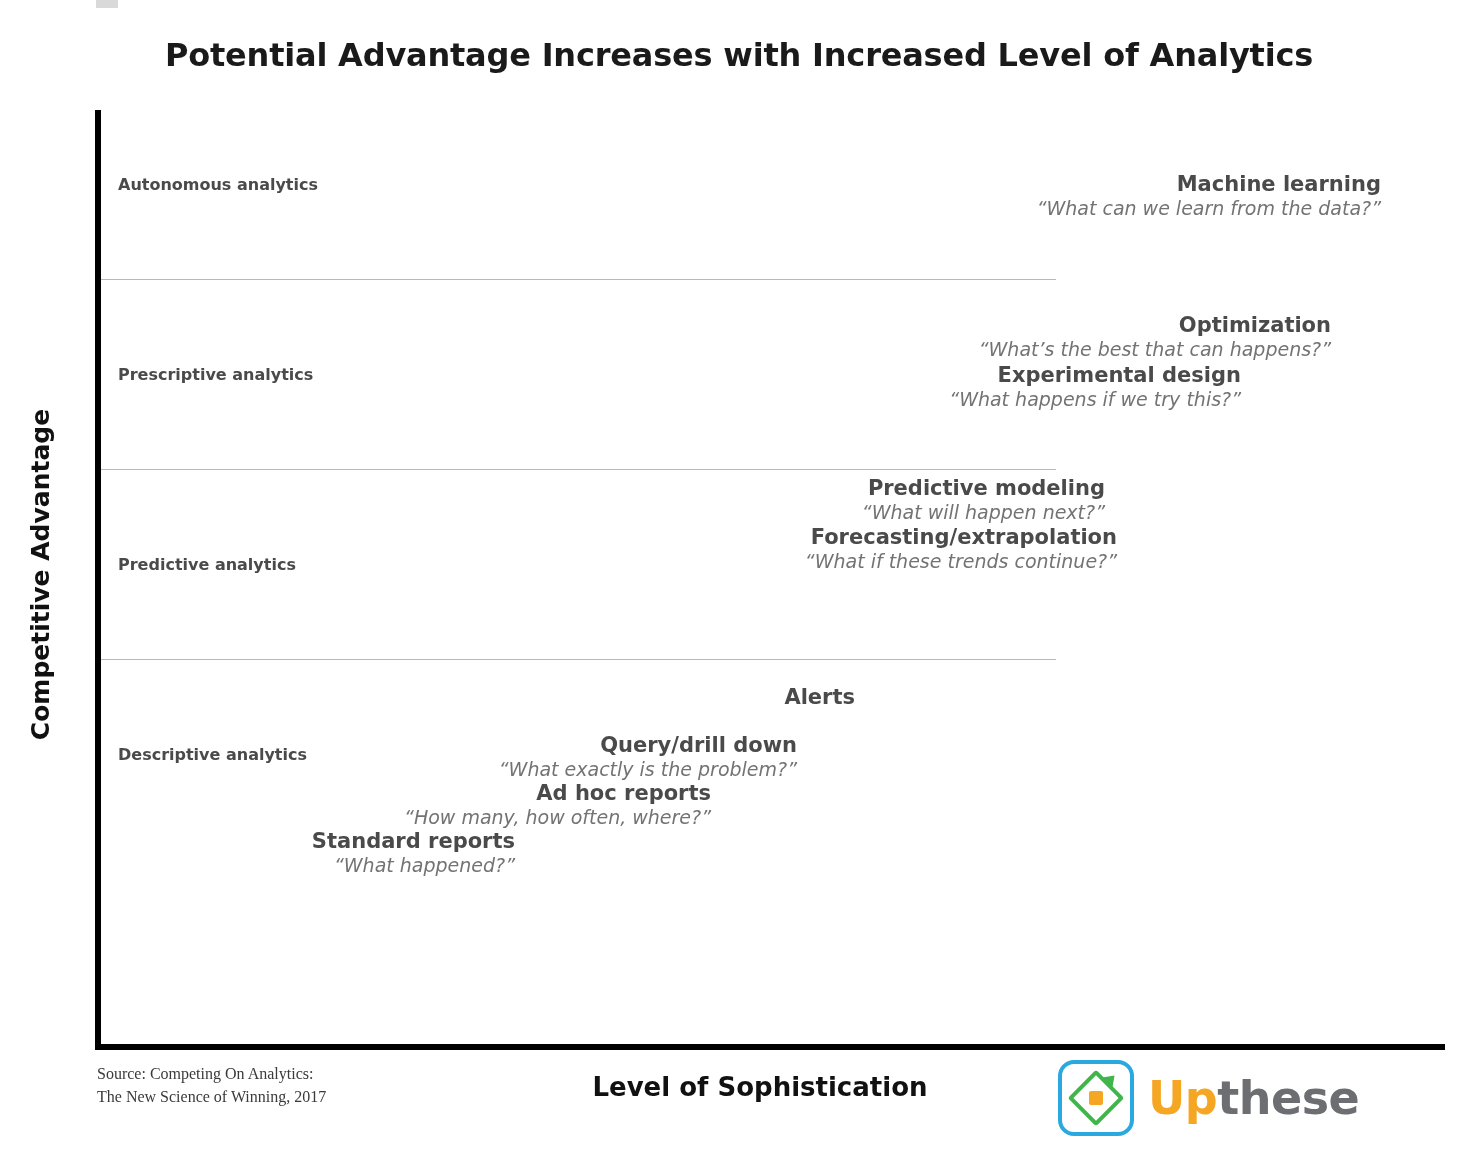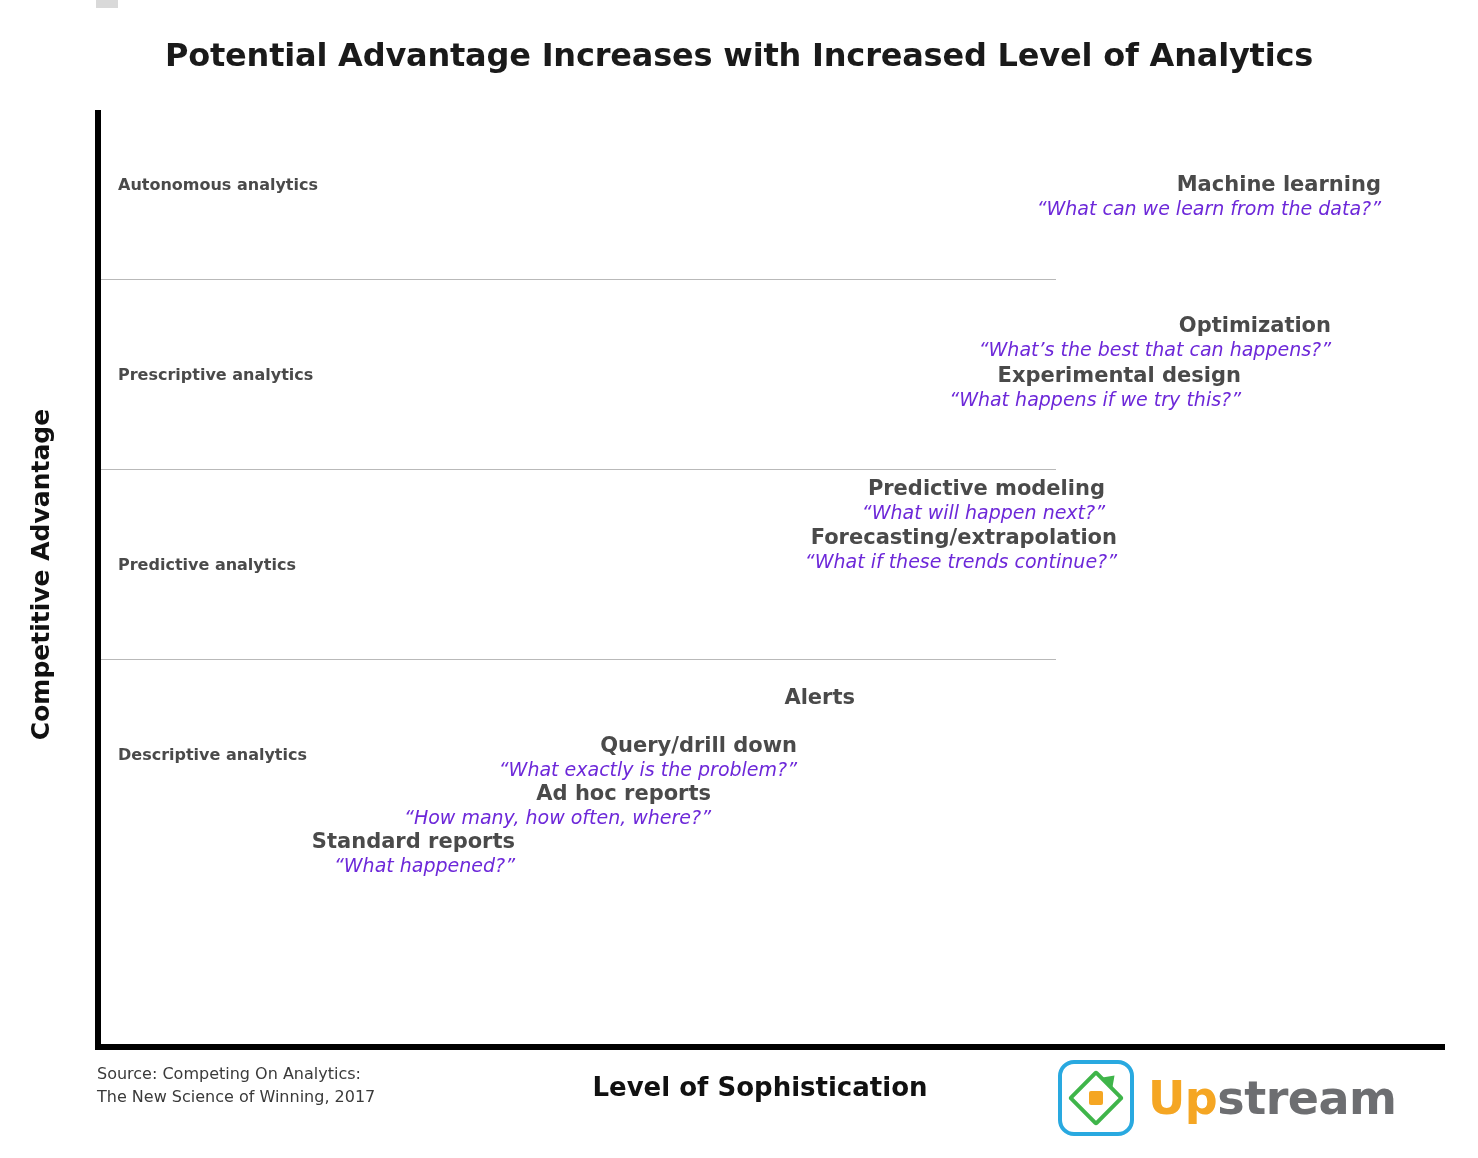--- a/index.html
+++ b/index.html
@@ -98,32 +98,33 @@
   }
   .cap .cap-name {
     font-size: 21px;
     font-weight: bold;
     color: #4a4a4a;
     line-height: 1.12;
   }
   .cap .cap-q {
     font-size: 19px;
     font-style: italic;
-    color: #6d28d9;
+    color: #737373;
     line-height: 1.18;
   }
 
   
   .source {
     position: absolute;
     left: 97px;
     top: 1062px;
     font-size: 16px;
     color: #3a3a3a;
     line-height: 1.45;
+    font-family: Liberation Serif, serif;
   }
 
   
   .logo-wrap {
     position: absolute;
     left: 1058px;
     top: 1060px;
     display: flex;
     align-items: center;
     gap: 14px;
@@ -256,16 +257,16 @@
     <div>Source:  Competing On Analytics:</div>
     <div>The New Science of Winning, 2017</div>
   </div>
 
   <div class="logo-wrap">
     <div class="logo-mark">
       <div class="diamond"></div>
       <div class="square"></div>
       <div class="arrow"></div>
     </div>
-    <div class="logo-text"><span class="up">Up</span><span class="stream">stream</span></div>
+    <div class="logo-text"><span class="up">Up</span><span class="stream">these</span></div>
   </div>
 
 </div>
 
 </body></html>

